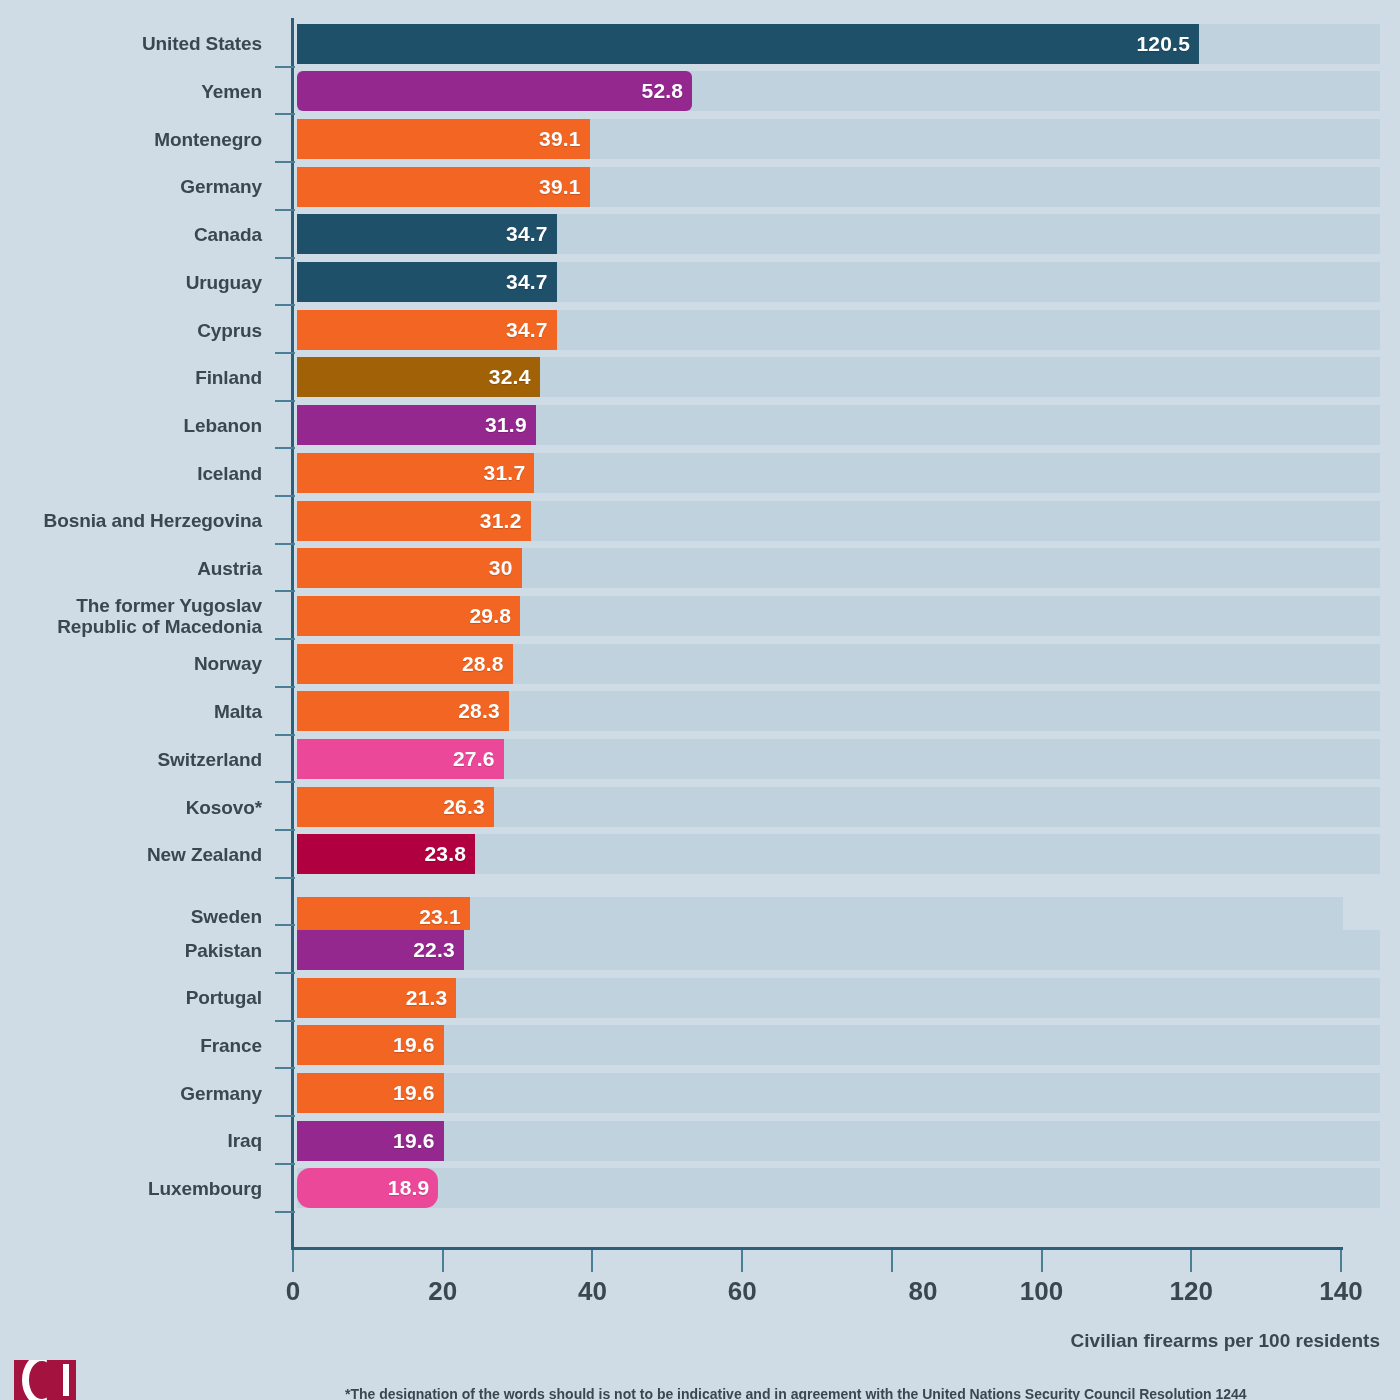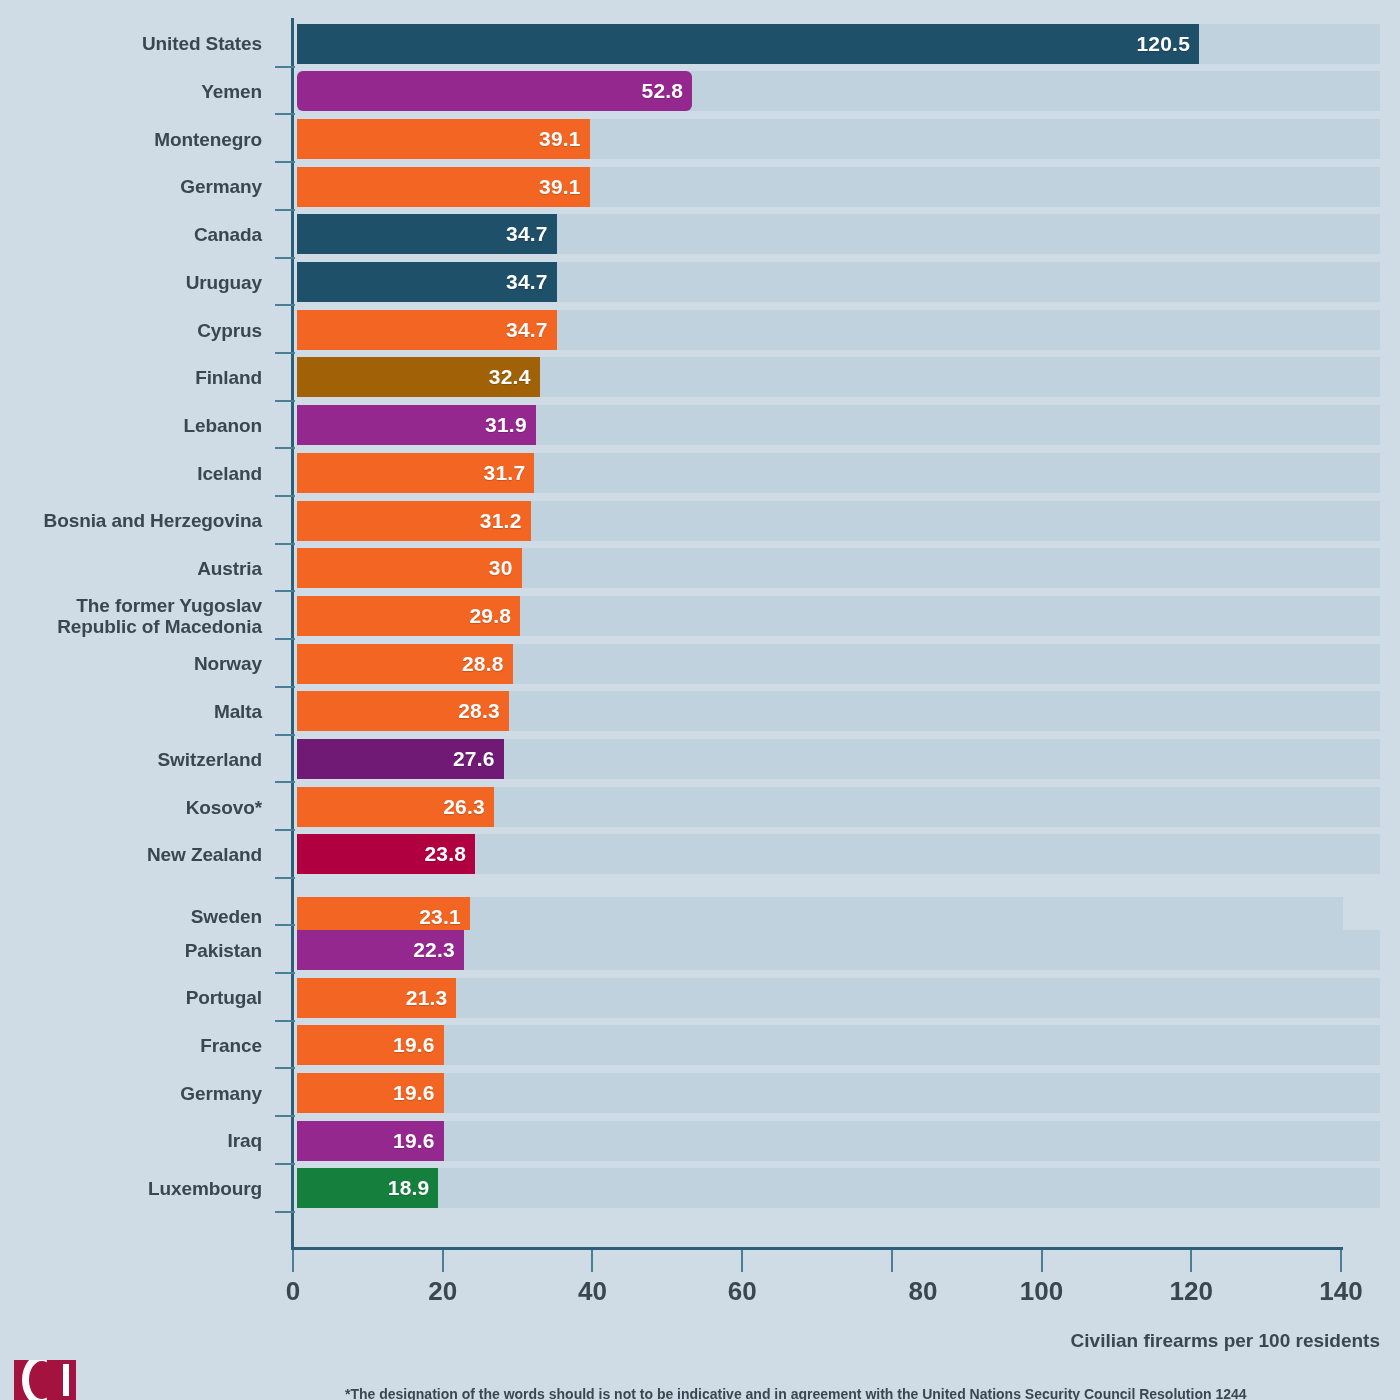--- a/index.html
+++ b/index.html
@@ -273,21 +273,21 @@
         </div>
       </div>
       <div class="tick-y" style="top: 733.5px;"></div>
       <div class="row" style="top: 735.5px; width: 1400px;">
         <div class="band"></div>
         <div class="cat-label">
           <div>
             <span>Switzerland</span>
           </div>
         </div>
-        <div class="bar" style="width: 206.606px; background: #701a75; padding-left: 24px;">
+        <div class="bar" style="width: 206.606px; background: #ec4899; padding-left: 24px;">
           <span class="bar-value">27.6</span>
         </div>
       </div>
       <div class="tick-y" style="top: 781.2px;"></div>
       <div class="row" style="top: 783.2px; width: 1400px;">
         <div class="band"></div>
         <div class="cat-label">
           <div>
             <span>Kosovo*</span>
           </div>
@@ -381,21 +381,21 @@
         </div>
       </div>
       <div class="tick-y" style="top: 1162.8px;"></div>
       <div class="row" style="top: 1164.8px; width: 1400px;">
         <div class="band"></div>
         <div class="cat-label">
           <div>
             <span>Luxembourg</span>
           </div>
         </div>
-        <div class="bar" style="width: 141.48px; background: #15803d;">
+        <div class="bar" style="width: 141.48px; background: #ec4899; border-radius: 13px;">
           <span class="bar-value">18.9</span>
         </div>
       </div>
       <div class="tick-y" style="top: 1210.5px;"></div>
     </div>
 
   <div class="axis-caption">Civilian firearms per 100 residents</div>
 
   <div class="logo">
     <div class="ring"></div>

